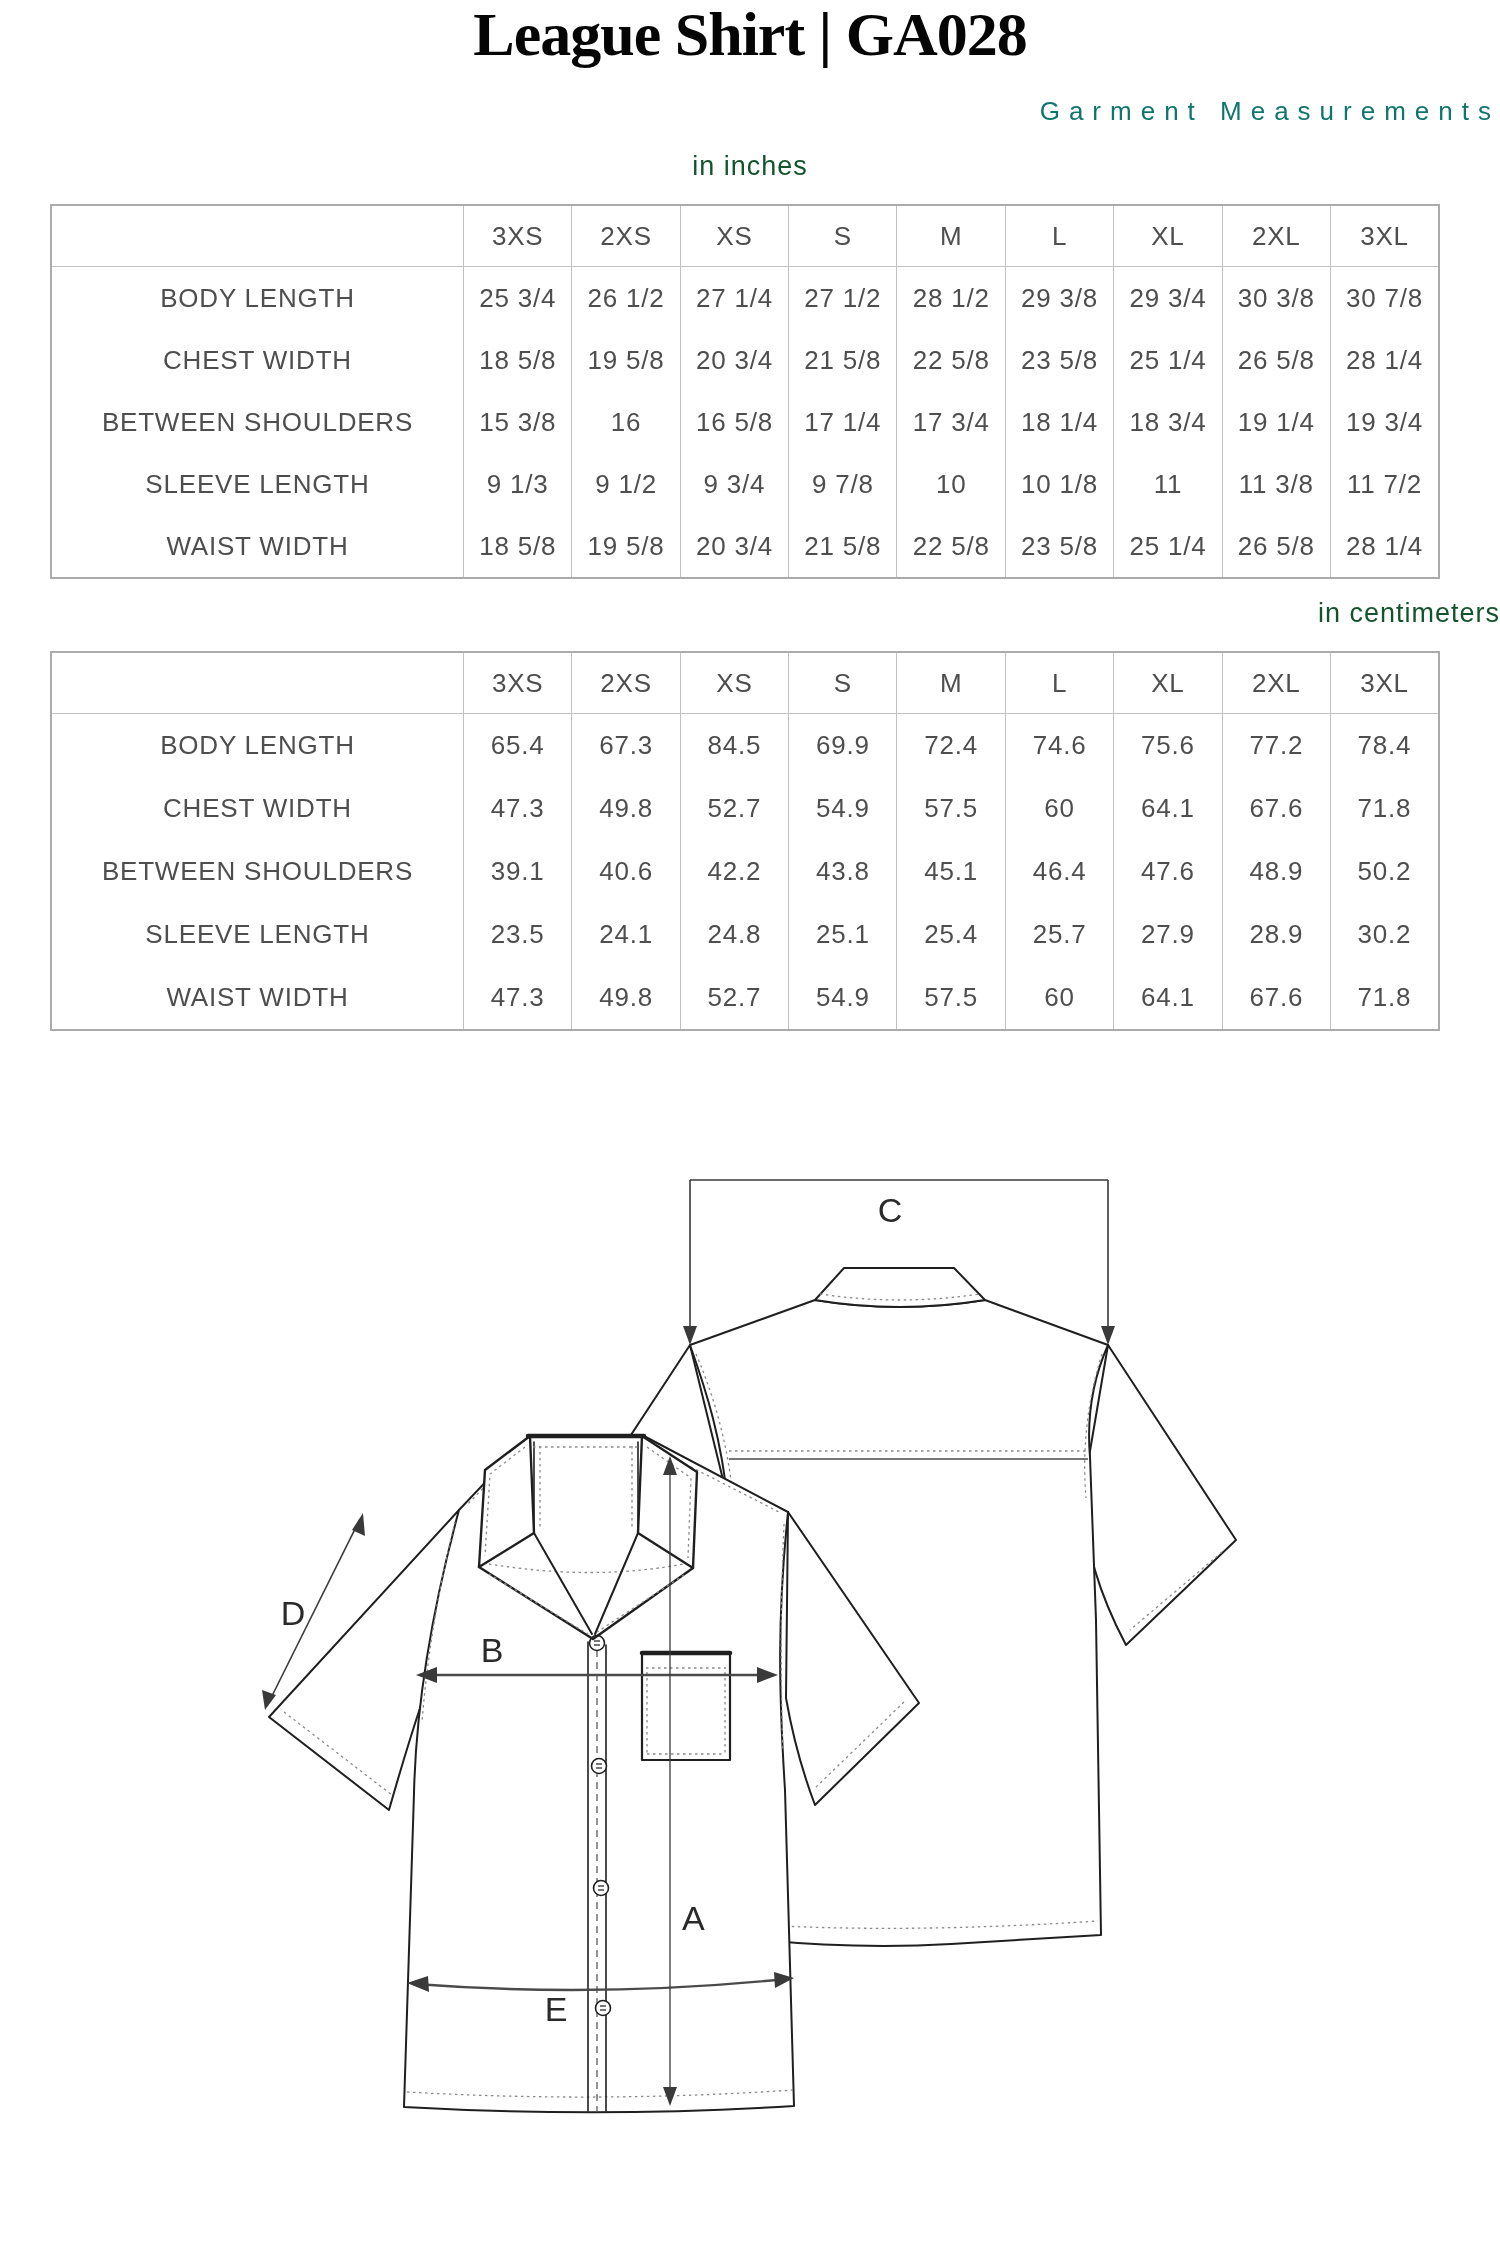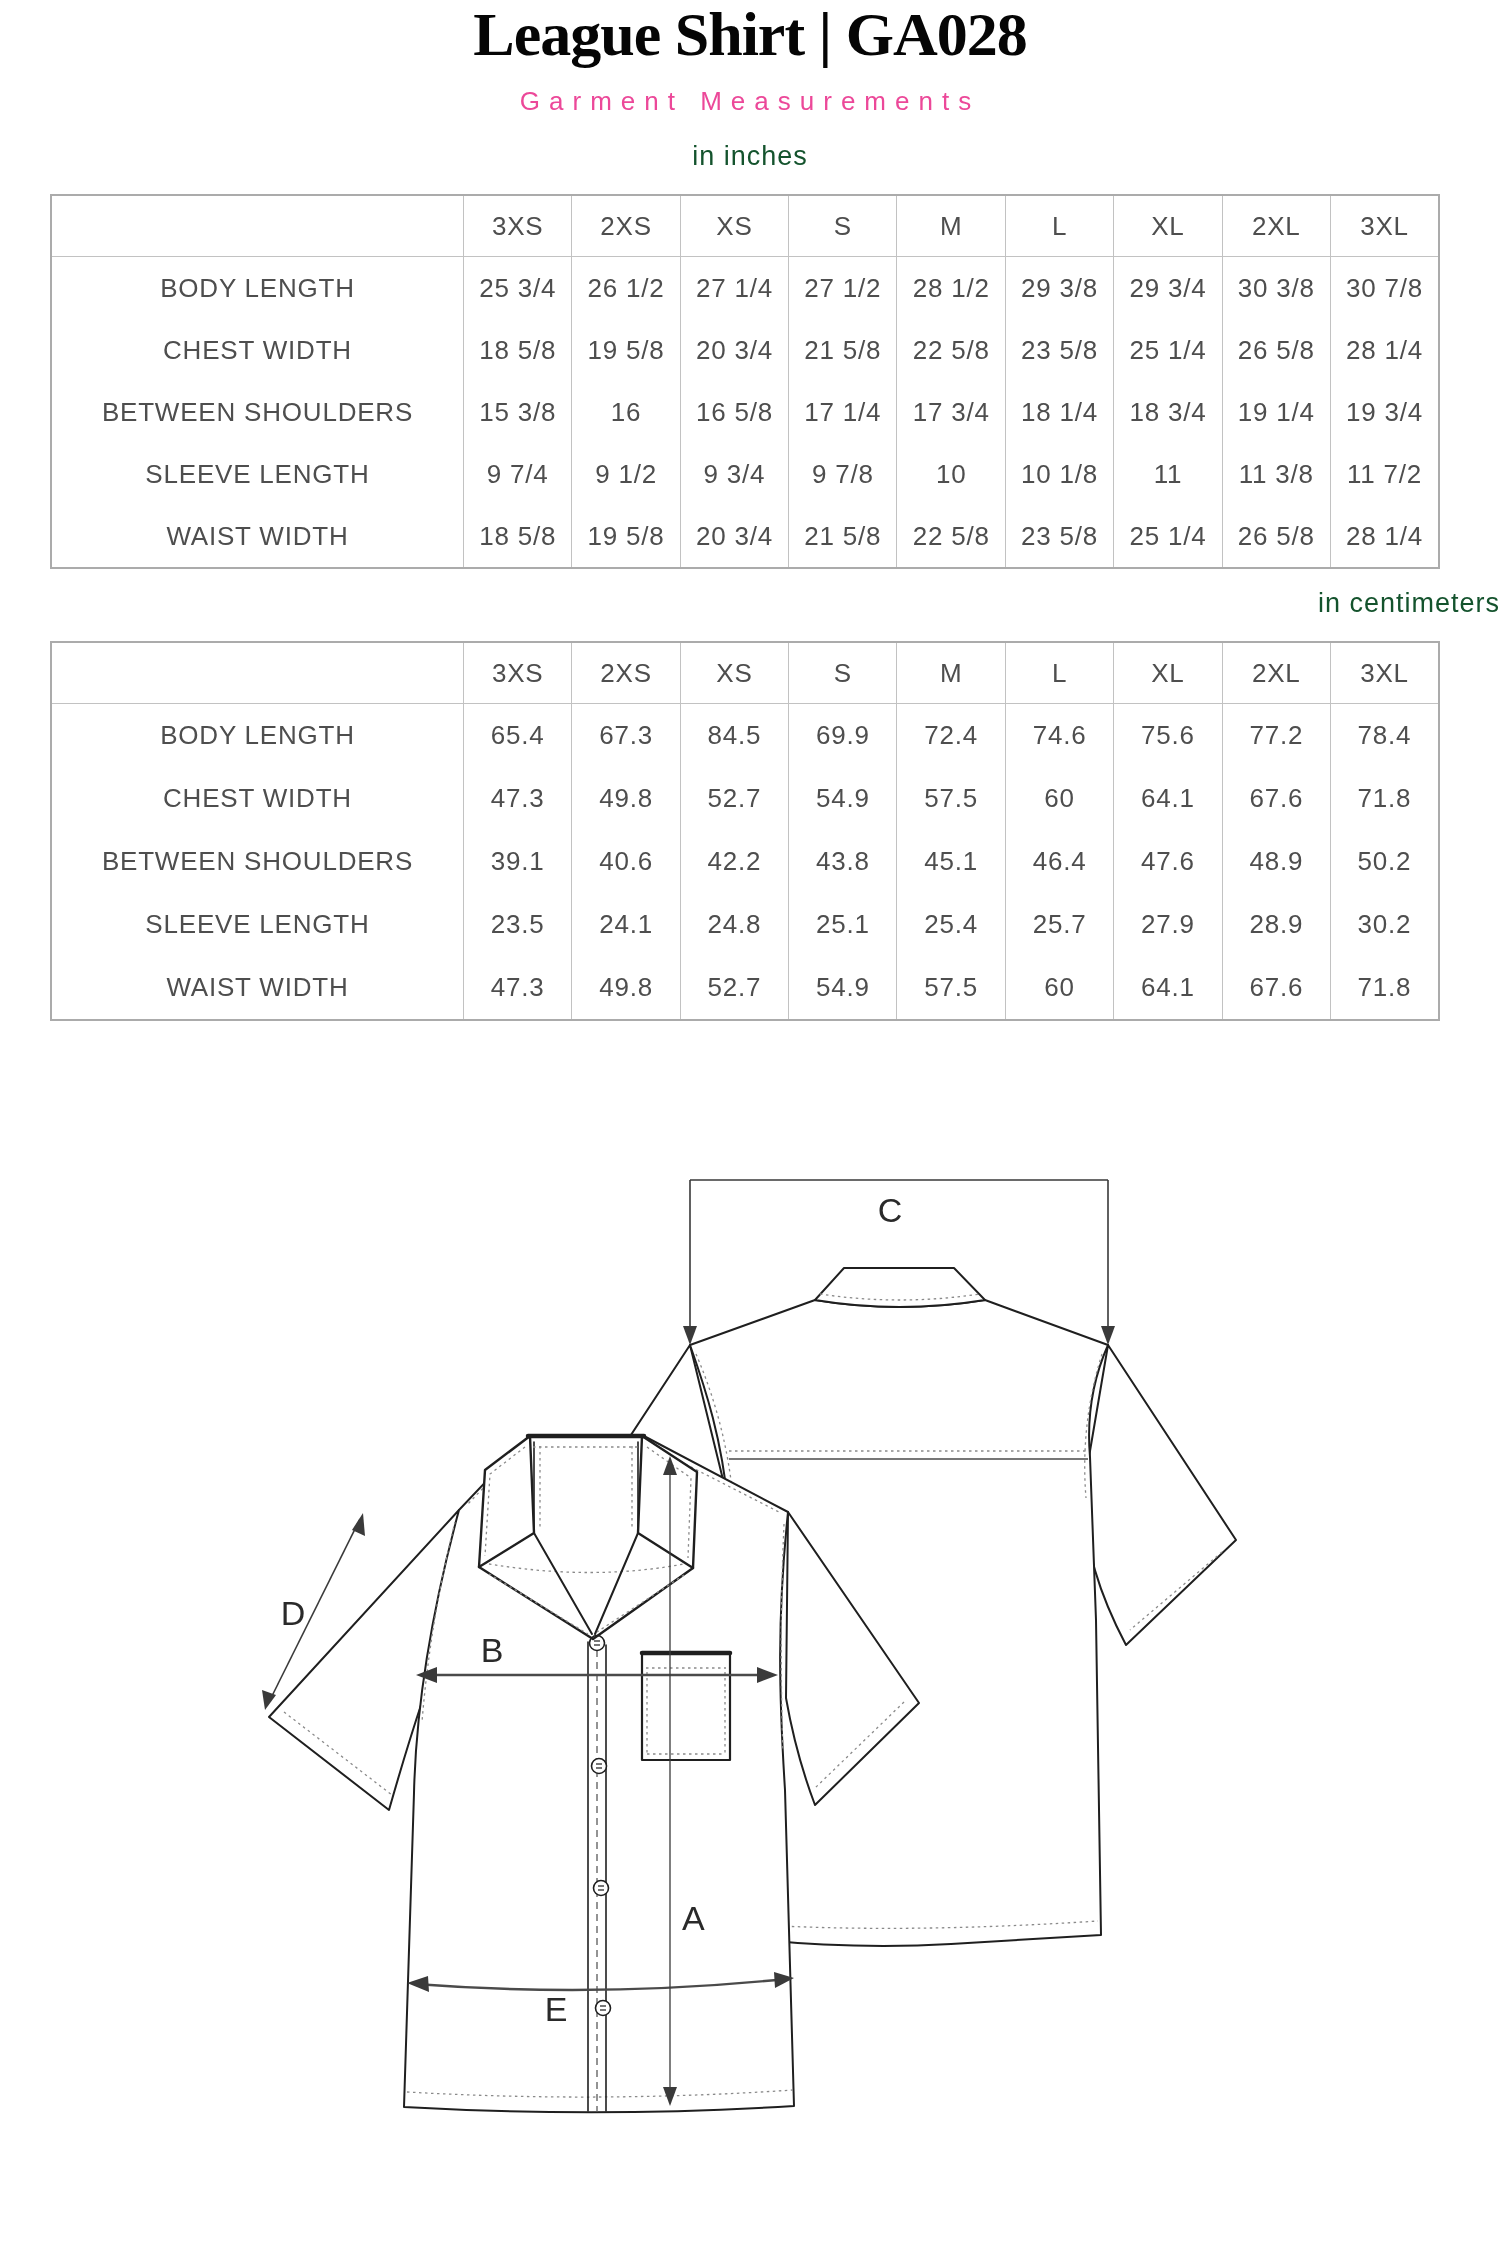--- a/index.html
+++ b/index.html
@@ -1,20 +1,20 @@
 <!DOCTYPE html>
 <html><head>
 <meta charset="utf-8">
 <style>
   html,body{margin:0;padding:0;background:#ffffff;}
   body{width:1500px;height:2250px;position:relative;font-family:"Liberation Sans",sans-serif;}
   .page-title{margin:0;text-align:center;font-family:"Liberation Serif",serif;
     font-weight:700;font-size:62px;letter-spacing:-1px;color:#050505;line-height:1.1;}
-  .subtitle{margin-top:18px;text-align:center;font-size:26px;font-weight:400;
-    letter-spacing:9px;color:#ec4899;}
+  .subtitle{margin-top:28px;text-align:right;font-size:26px;font-weight:400;
+    letter-spacing:9px;color:#0f766e;}
   .unit-label{text-align:center;font-size:27px;color:#14532d;letter-spacing:1px;}
   .unit-label.first{margin-top:24px;}
   .unit-label.second{margin-top:19px;text-align:right;}
   table.size-table{border-collapse:collapse;table-layout:fixed;width:1390px;margin-left:50px;
     margin-top:22px;border:2px solid #ababab;}
   table.size-table col.lbl{width:411px;}
   table.size-table col.sz{width:108px;}
   table.size-table th,table.size-table td{border-left:1px solid #c2c2c2;font-weight:400;
     text-align:center;vertical-align:middle;font-size:26px;color:#4e4e4e;letter-spacing:0.8px;
     padding:0;}
@@ -100,21 +100,21 @@
         <td>16 5/8</td>
         <td>17 1/4</td>
         <td>17 3/4</td>
         <td>18 1/4</td>
         <td>18 3/4</td>
         <td>19 1/4</td>
         <td>19 3/4</td>
       </tr>
       <tr>
         <td>SLEEVE LENGTH</td>
-        <td>9 7/4</td>
+        <td>9 1/3</td>
         <td>9 1/2</td>
         <td>9 3/4</td>
         <td>9 7/8</td>
         <td>10</td>
         <td>10 1/8</td>
         <td>11</td>
         <td>11 3/8</td>
         <td>11 7/2</td>
       </tr>
       <tr>

